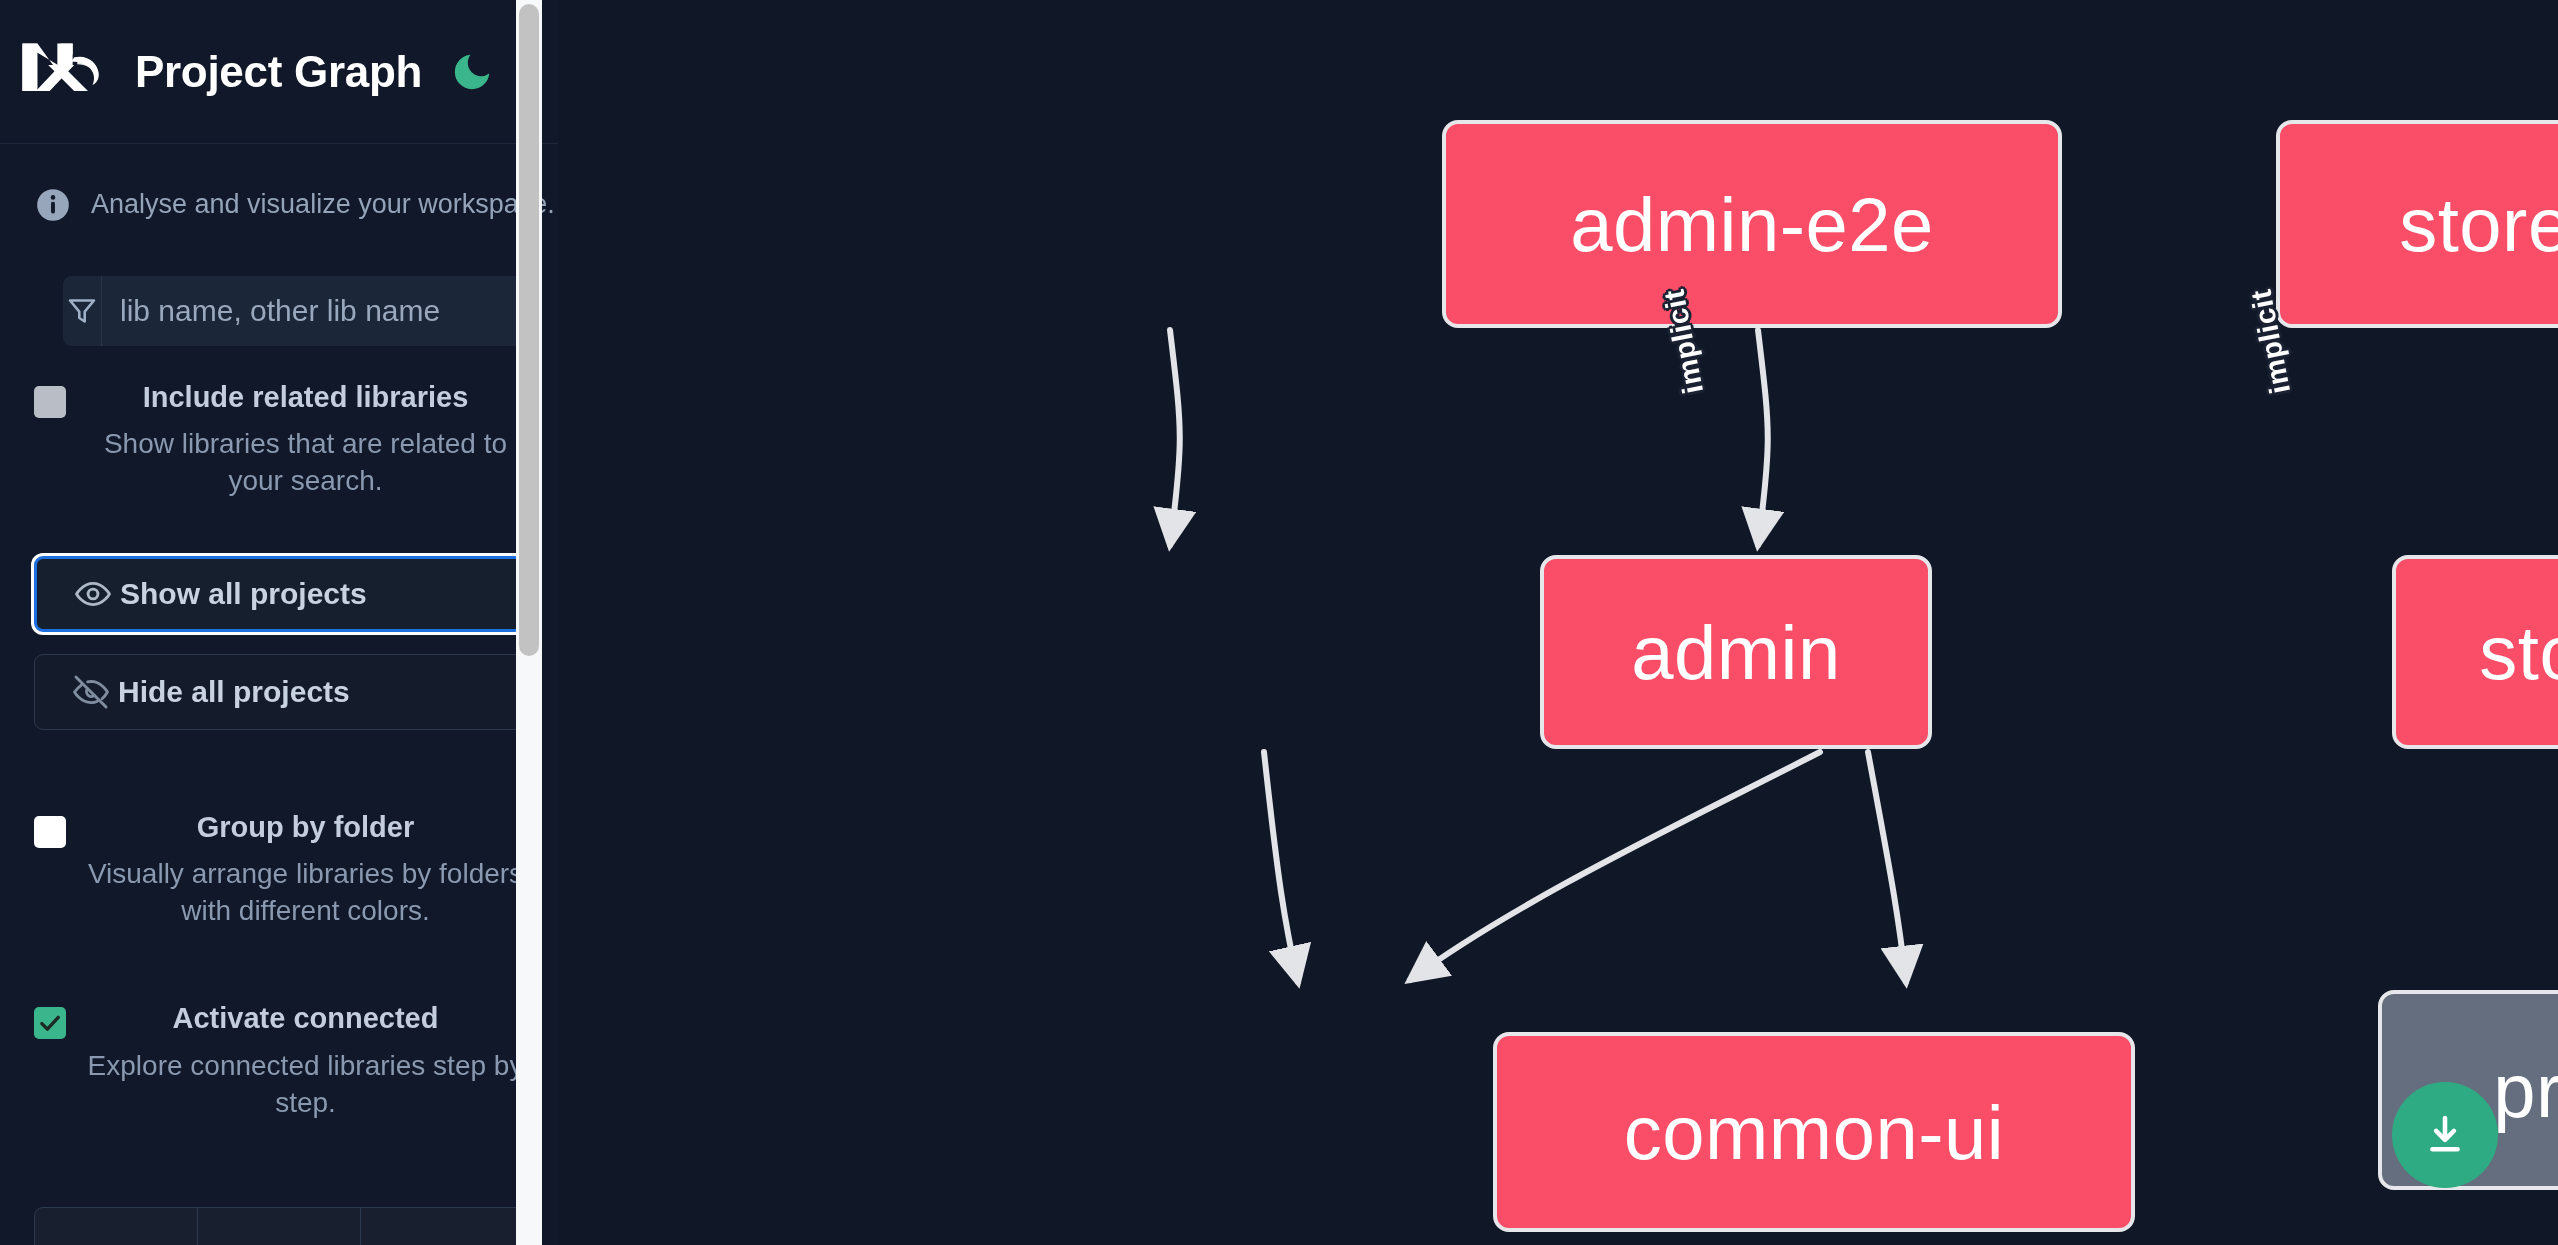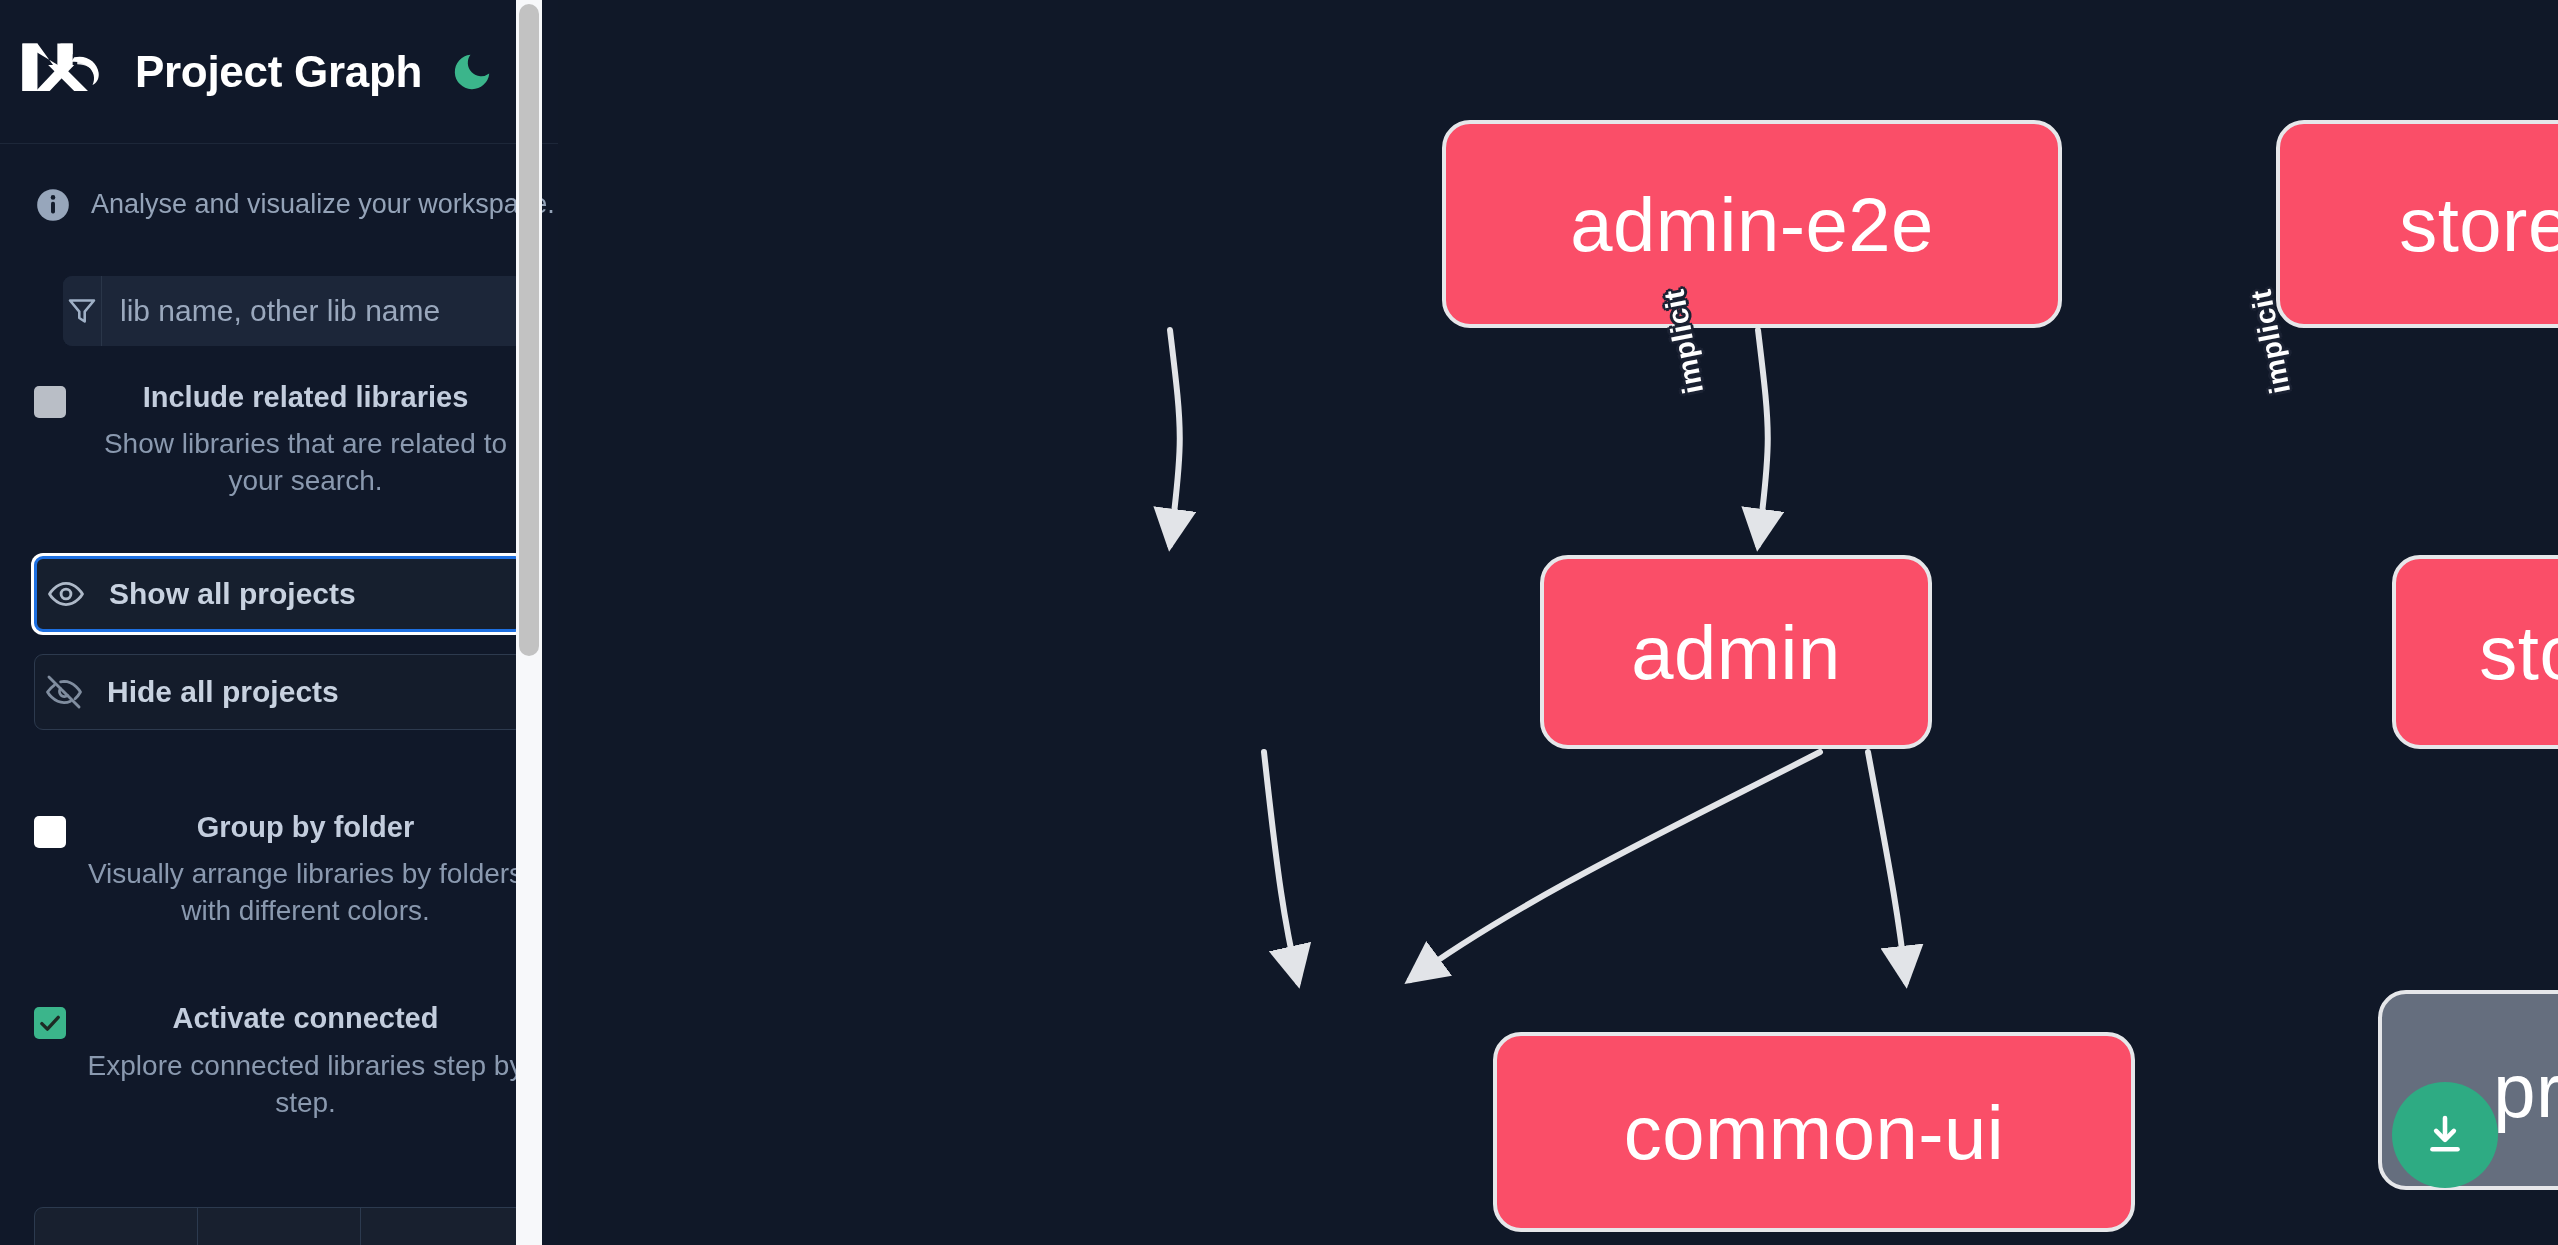--- a/index.html
+++ b/index.html
@@ -78,22 +78,22 @@
   .chk-green { background:#3bb58b; }
   .chk svg { display:block; }
   .chk-meta { flex:1 1 auto; }
   .chk-label { color:#c3cddd; font-size:29px; font-weight:700; line-height:1.18; }
   .chk-desc  { color:#8a99af; font-size:28px; line-height:1.33; margin-top:11px; max-width:455px; }
 
   .btn-stack { margin-top:56px; display:flex; flex-direction:column; gap:22px; }
   .gbtn {
     position:relative;
     height:76px; border-radius:9px;
-    display:flex; align-items:center; gap:24px;
-    padding:0 10px;
+    display:flex; align-items:center; gap:8px;
+    padding:0 37px;
     background:#18202f;
     border:1px solid #2c3a4f;
     cursor:pointer;
     font-size:30px; font-weight:700;
     color:#c8d2e0;
     font-family:inherit;
     text-align:left;
   }
   .gbtn .bi { display:flex; align-items:center; }
   .gbtn.focused {
@@ -132,21 +132,21 @@
   
   #graph {
     position:relative; flex:1 1 auto; height:1245px;
     background:#101828; overflow:hidden;
   }
   #graph svg.edges { position:absolute; inset:0; width:100%; height:100%; }
 
   .node {
     position:absolute;
     display:flex; align-items:center; justify-content:center;
-    border-radius:28px;
+    border-radius:16px;
     border:4px solid #e6e7ea;
     color:#ffffff;
     font-size:76px;
     letter-spacing:0.5px;
     cursor:pointer;
     white-space:nowrap;
     font-family:"Liberation Sans", sans-serif;
   }
   .node.pink { background:#fa4e68; }
   .node.grey { background:#656e7e; }

